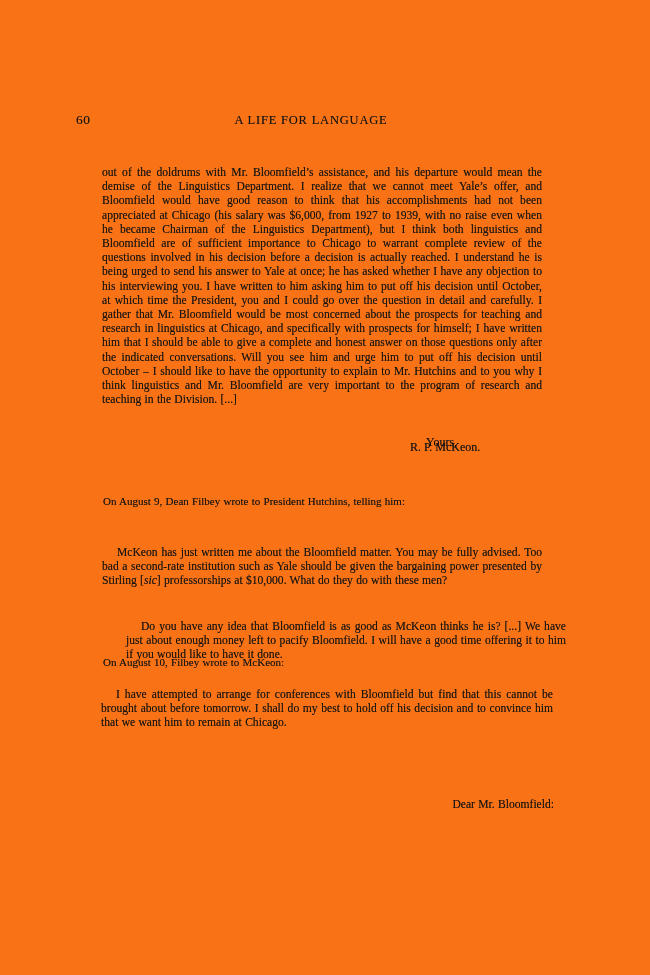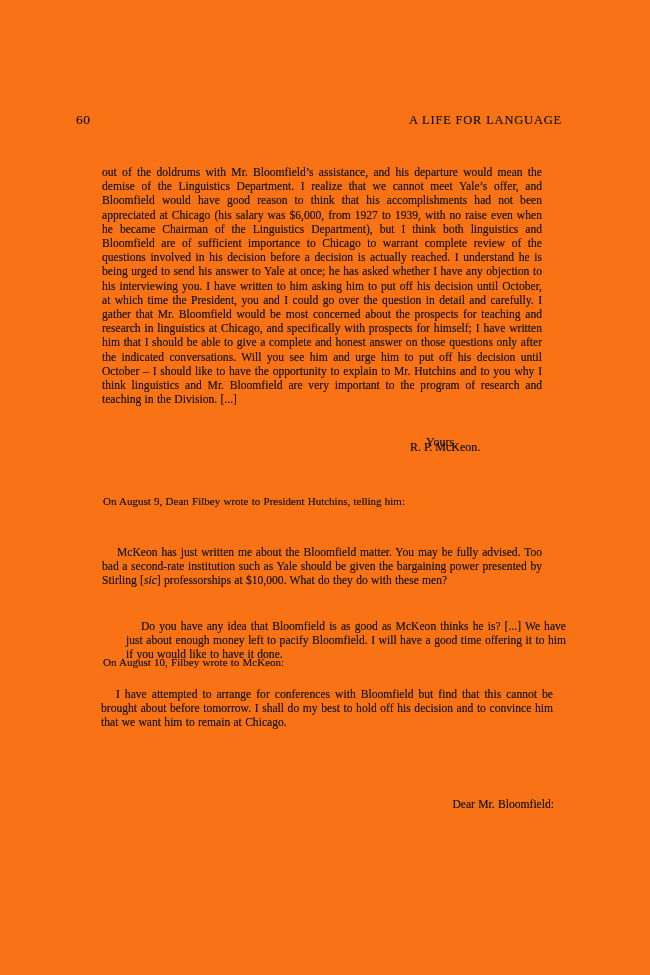--- a/index.html
+++ b/index.html
@@ -17,21 +17,21 @@
     overflow: hidden;
   }
   .abs { position: absolute; }
   
   .page-num {
     left: 76px; top: 112px;
     font-size: 13.5px; letter-spacing: 0.5px;
   }
   .running-title {
     left: 60px; top: 113px; width: 502px;
-    text-align: right;
+    text-align: center;
     font-size: 12.5px; letter-spacing: 0.8px;
     white-space: nowrap;
   }
   
   .ink { text-shadow: 0 0 0.45px rgba(20,18,16,0.55); }
   
   .quote {
     font-size: 11.6px; line-height: 14.2px;
     text-align: justify;
     word-spacing: 0.4px;

